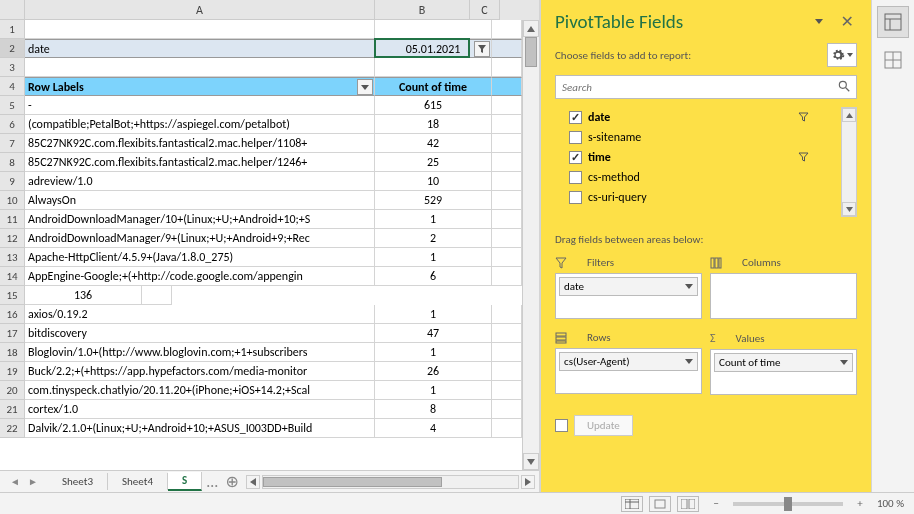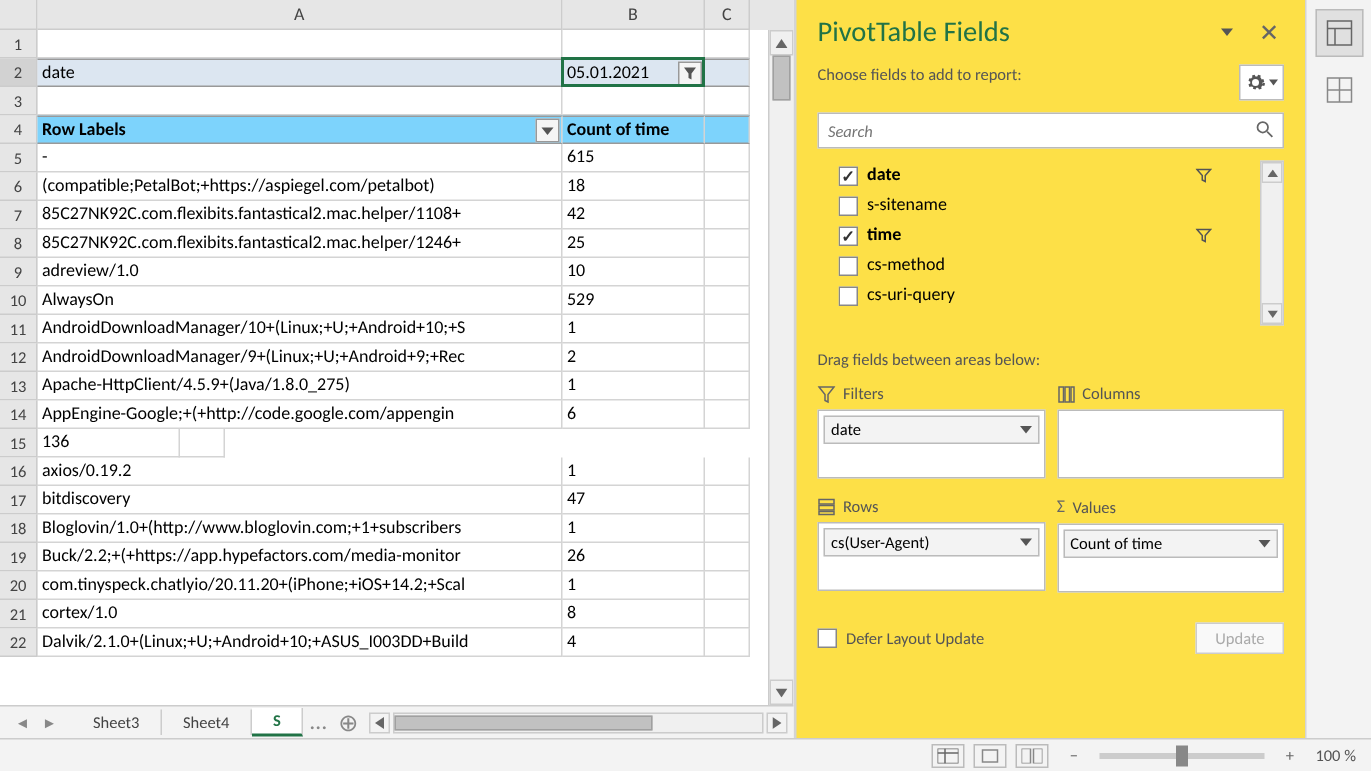--- a/index.html
+++ b/index.html
@@ -11,21 +11,21 @@
 .colhead { border-right: 1px solid #ccc; border-bottom: 1px solid #ccc; text-align: center; font-size: 12px; color: #444; line-height: 20px; background: #e6e6e6; }
 .colA { width: 350px; } .colB { width: 95px; } .colC { width: 30px; }
 .grid-body { flex: 1; display: flex; overflow: hidden; }
 .rownums { width: 25px; display: flex; flex-direction: column; }
 .rownum { height: 19px; border-right: 1px solid #ccc; border-bottom: 1px solid #ccc; background: #e6e6e6; font-size: 11px; color: #444; text-align: center; line-height: 19px; }
 .rownum.sel { background: #d2d2d2; }
 .cells { flex: 1; position: relative; }
 .row { display: flex; height: 19px; }
 .cell { border-right: 1px solid #d4d4d4; border-bottom: 1px solid #d4d4d4; font-size: 12px; padding: 0 3px; line-height: 19px; overflow: hidden; white-space: nowrap; }
 .cell.colA { width: 350px; text-align: left; }
-.cell.colB { width: 95px; text-align: left; }
+.cell.colB { width: 117px; text-align: center; }
 .cell.colC { width: 30px; }
 .row.r2 .cell { background: #dce6f1; border-top: 1px solid #999; border-bottom: 1px solid #999; }
 .row.r2 .cell.colB { position: relative; background: #dce6f1; }
 .active-cell { position: absolute; border: 2px solid #217346; pointer-events: none; }
 .filter-btn { position: absolute; right: 1px; top: 1px; width: 16px; height: 16px; border: 1px solid #999; background: #f5f5f5; display: flex; align-items: center; justify-content: center; }
 .row.r4 .cell { background: #7dd3fc; border-top: 1px solid #999; border-bottom: 1px solid #999; font-weight: bold; }
 .dd-btn { position: absolute; width: 16px; height: 16px; border: 1px solid #999; background: #f5f5f5; display: flex; align-items: center; justify-content: center; }
 .tri-down { width: 0; height: 0; border-left: 4px solid transparent; border-right: 4px solid transparent; border-top: 5px solid #555; }
 .vscroll { width: 17px; background: #f0f0f0; border-left: 1px solid #ccc; display: flex; flex-direction: column; }
 .scroll-btn { height: 17px; border: 1px solid #ccc; background: #f0f0f0; display: flex; align-items: center; justify-content: center; }
@@ -38,35 +38,35 @@
 .tab.active { background: #fff; border-bottom: 2px solid #217346; color: #217346; font-weight: bold; }
 .tab-add { width: 20px; text-align: center; color: #888; }
 .hscroll { flex: 1; display: flex; align-items: center; padding: 0 4px; }
 .hscroll-track { flex: 1; height: 14px; background: #f0f0f0; border: 1px solid #ccc; position: relative; margin: 0 2px; }
 .hscroll-thumb { position: absolute; top: 1px; bottom: 1px; background: #c1c1c1; border: 1px solid #a0a0a0; }
 .hscroll-btn { width: 14px; height: 14px; border: 1px solid #ccc; display: flex; align-items: center; justify-content: center; }
 .pane { width: 340px; background: #fde047; display: flex; flex-direction: column; border-left: 1px solid #d4d4d4; }
 .pane-head { display: flex; align-items: center; padding: 10px 14px 6px; }
 .pane-title { flex: 1; font-size: 19px; color: #217346; font-weight: normal; }
 .pane-icon { width: 20px; height: 20px; display: flex; align-items: center; justify-content: center; color: #666; margin-left: 8px; cursor: pointer; }
-.pane-sub { padding: 4px 14px 8px; display: flex; }
+.pane-sub { padding: 4px 14px 8px; display: flex; align-items: center; }
 .pane-sub-text { flex: 1; font-size: 11px; color: #555; }
 .gear-btn { width: 30px; height: 24px; border: 1px solid #bbb; background: #fff; display: flex; align-items: center; justify-content: center; }
 .search-box { margin: 0 14px 8px; position: relative; }
 .search-input { width: 100%; height: 24px; border: 1px solid #bbb; padding: 0 24px 0 6px; font-size: 11px; font-style: italic; color: #888; }
 .search-icon { position: absolute; right: 4px; top: 4px; width: 16px; height: 16px; color: #666; }
 .field-list { margin: 0 14px 10px; border: none; max-height: 120px; overflow: hidden; position: relative; }
 .field-row { display: flex; align-items: center; height: 20px; font-size: 12px; gap: 6px; padding-right: 18px; }
 .field-row .cb { width: 13px; height: 13px; border: 1px solid #888; background: #fff; display: flex; align-items: center; justify-content: center; }
 .field-row .cb.checked::after { content: "✓"; font-size: 11px; color: #333; }
 .field-row.checked { font-weight: bold; }
 .drag-label { padding: 6px 14px; font-size: 11px; color: #555; }
 .areas { display: grid; grid-template-columns: 1fr 1fr; gap: 8px; padding: 0 14px 10px; }
 .area { }
-.area-head { display: flex; align-items: center; gap: 5px; font-size: 11px; color: #555; padding: 4px 0; }
+.area-head { display: flex; align-items: center; gap: 20px; font-size: 11px; color: #555; padding: 4px 0; }
 .area-box { border: 1px solid #bbb; background: #fff; min-height: 46px; padding: 3px; }
 .area-item { border: 1px solid #bbb; background: #f3f3f3; font-size: 11px; padding: 2px 4px; display: flex; align-items: center; }
 .area-item span { flex: 1; }
 .defer-row { display: flex; align-items: center; padding: 10px 14px; gap: 6px; }
 .defer-row .cb { width: 13px; height: 13px; border: 1px solid #888; background: #fff; }
 .defer-text { flex: 1; font-size: 11px; color: #555; }
 .update-btn { padding: 3px 12px; border: 1px solid #ccc; background: #f9f9f9; font-size: 11px; color: #aaa; }
 .right-rail { width: 44px; background: #f3f3f3; border-left: 1px solid #d4d4d4; display: flex; flex-direction: column; align-items: center; padding-top: 6px; gap: 6px; }
 .rail-btn { width: 32px; height: 32px; display: flex; align-items: center; justify-content: center; border: 1px solid transparent; }
 .rail-btn.active { background: #e0e0e0; border-color: #bbb; }
@@ -400,21 +400,20 @@
         <div class="area-box">
             <div class="area-item">
               <span>Count of time</span>
               <div class="tri-down"></div>
             </div>
           </div>
       </div>
     </div>
     <div class="defer-row">
       <div class="cb"></div>
-      <div class="defer-text">Defer Layout Update</div>
       <div class="update-btn">Update</div>
     </div>
   </div>
 
   <div class="right-rail">
     <div class="rail-btn active">
         <svg width="18" height="18">
           <rect x="1" y="1" width="16" height="16" fill="none" stroke="#666"></rect>
           <line x1="1" y1="6" x2="17" y2="6" stroke="#666"></line>
           <line x1="6" y1="6" x2="6" y2="17" stroke="#666"></line>

